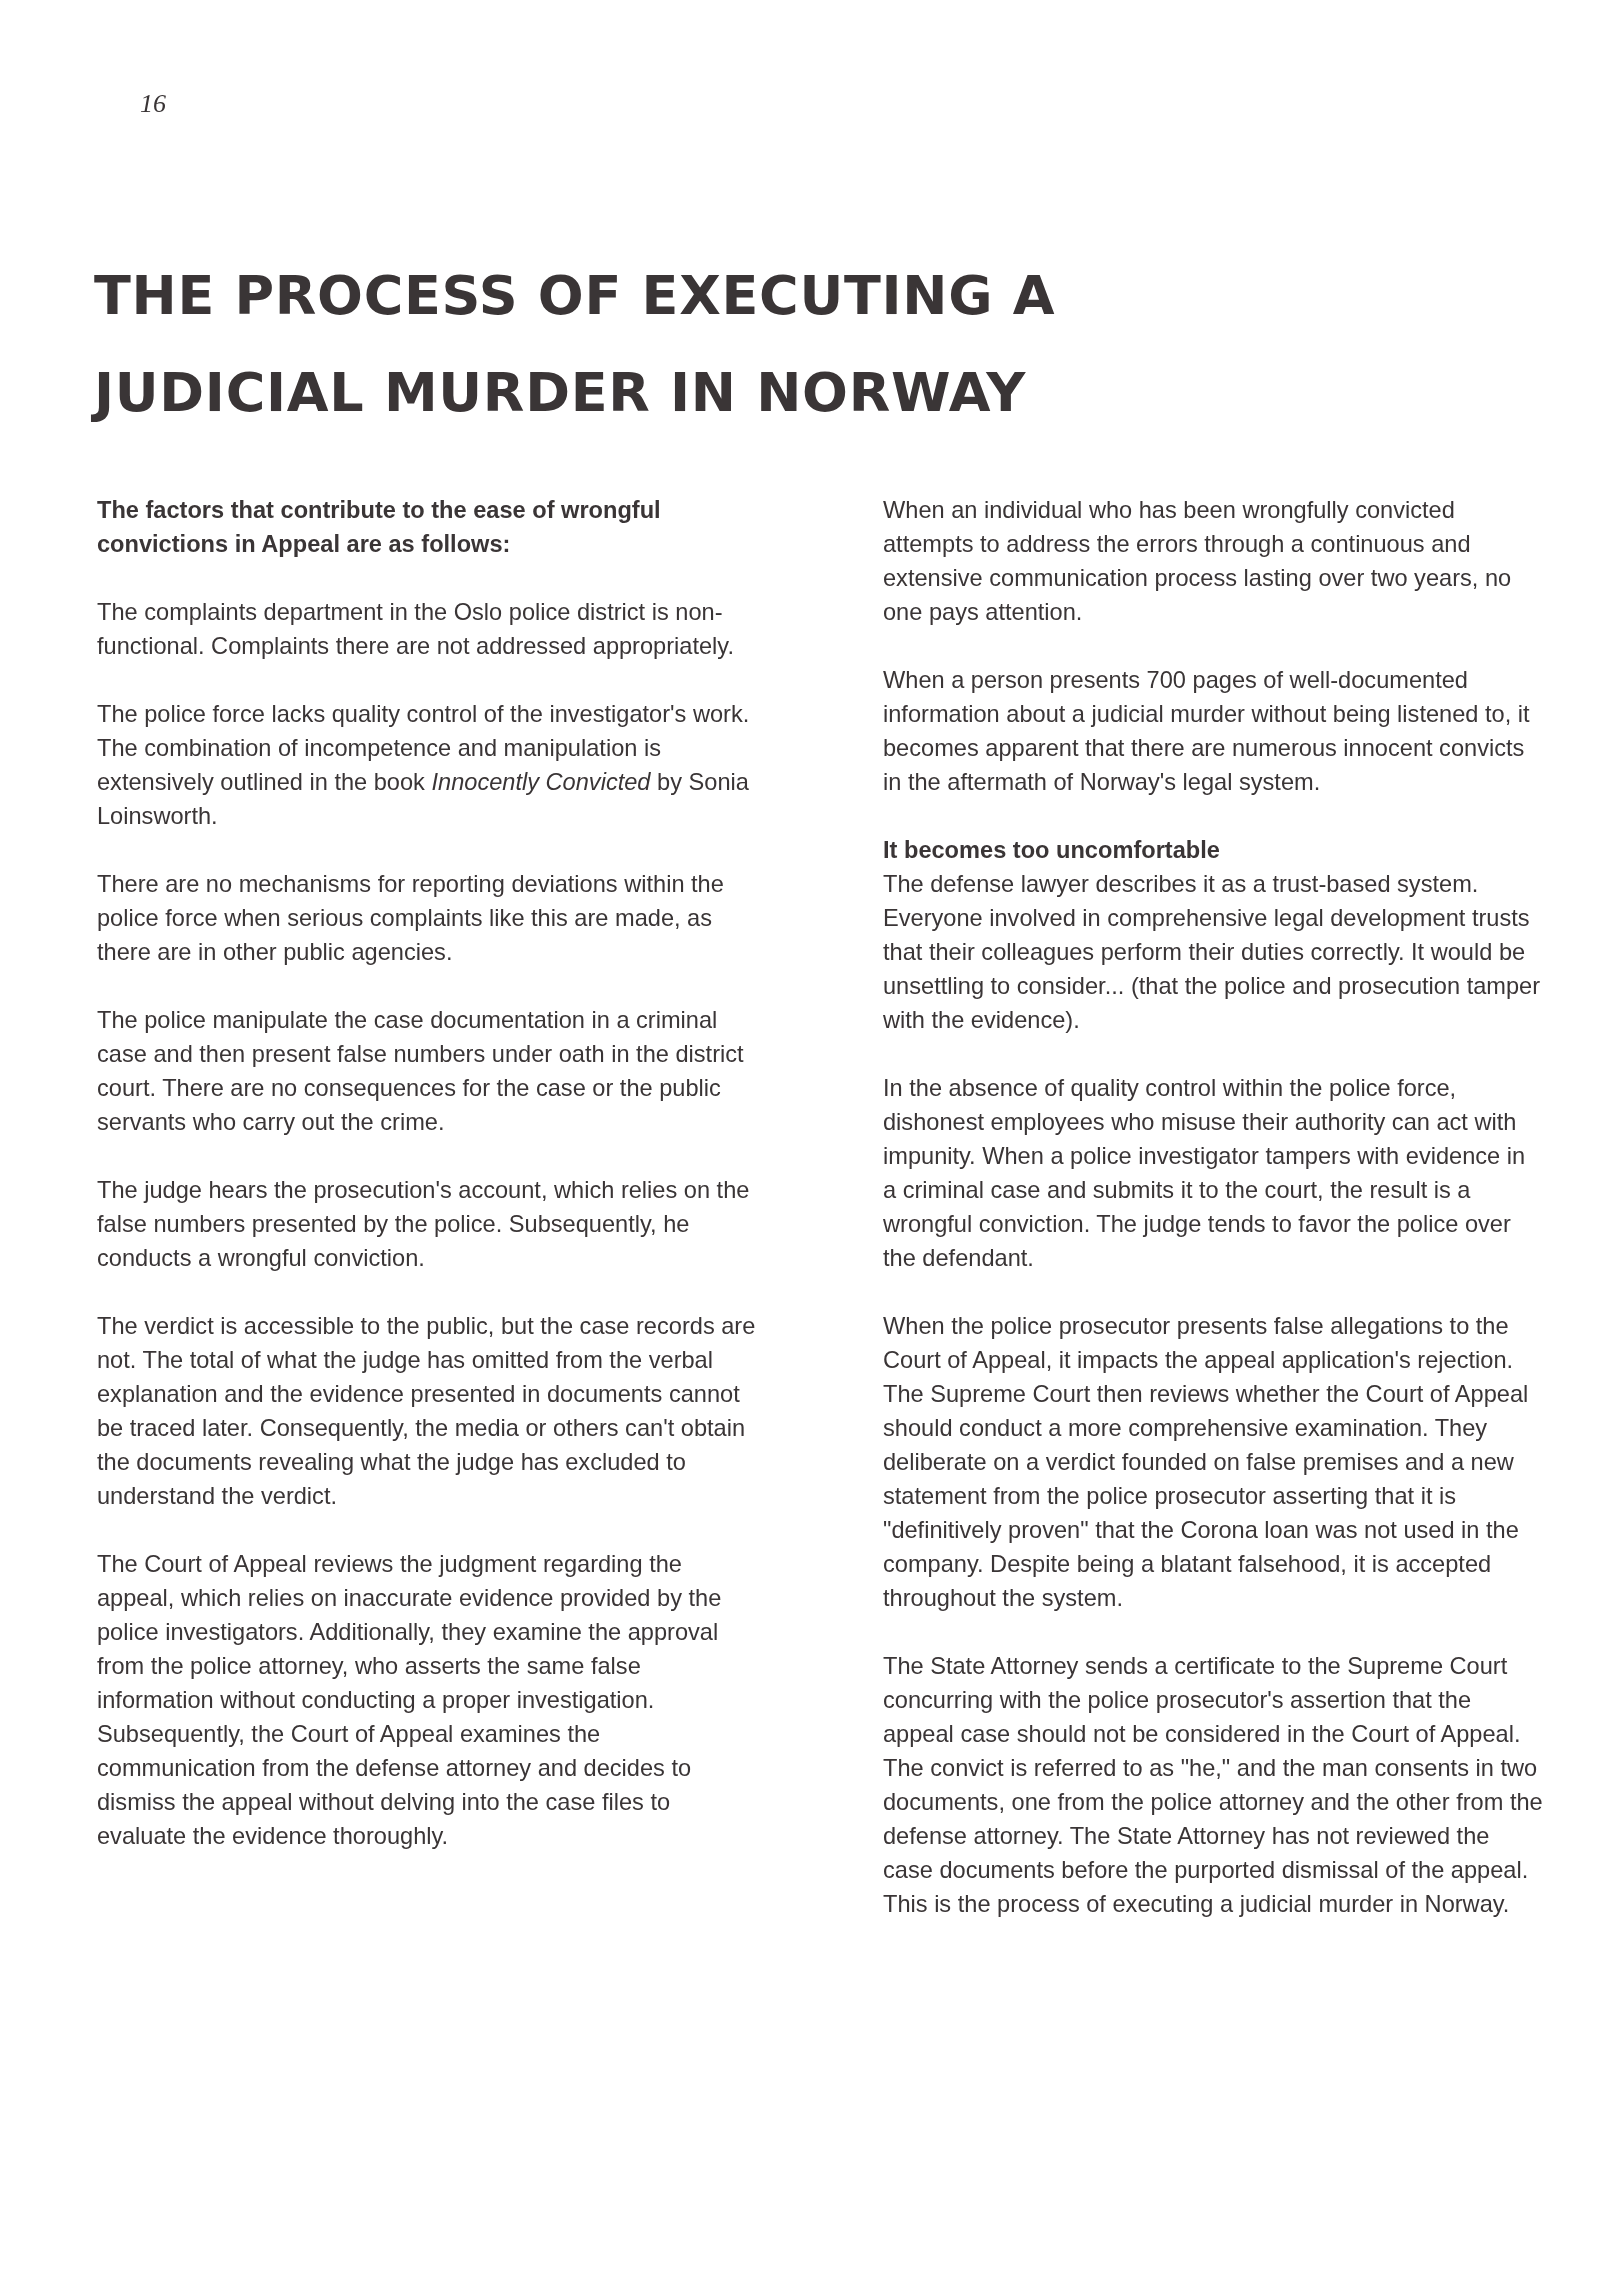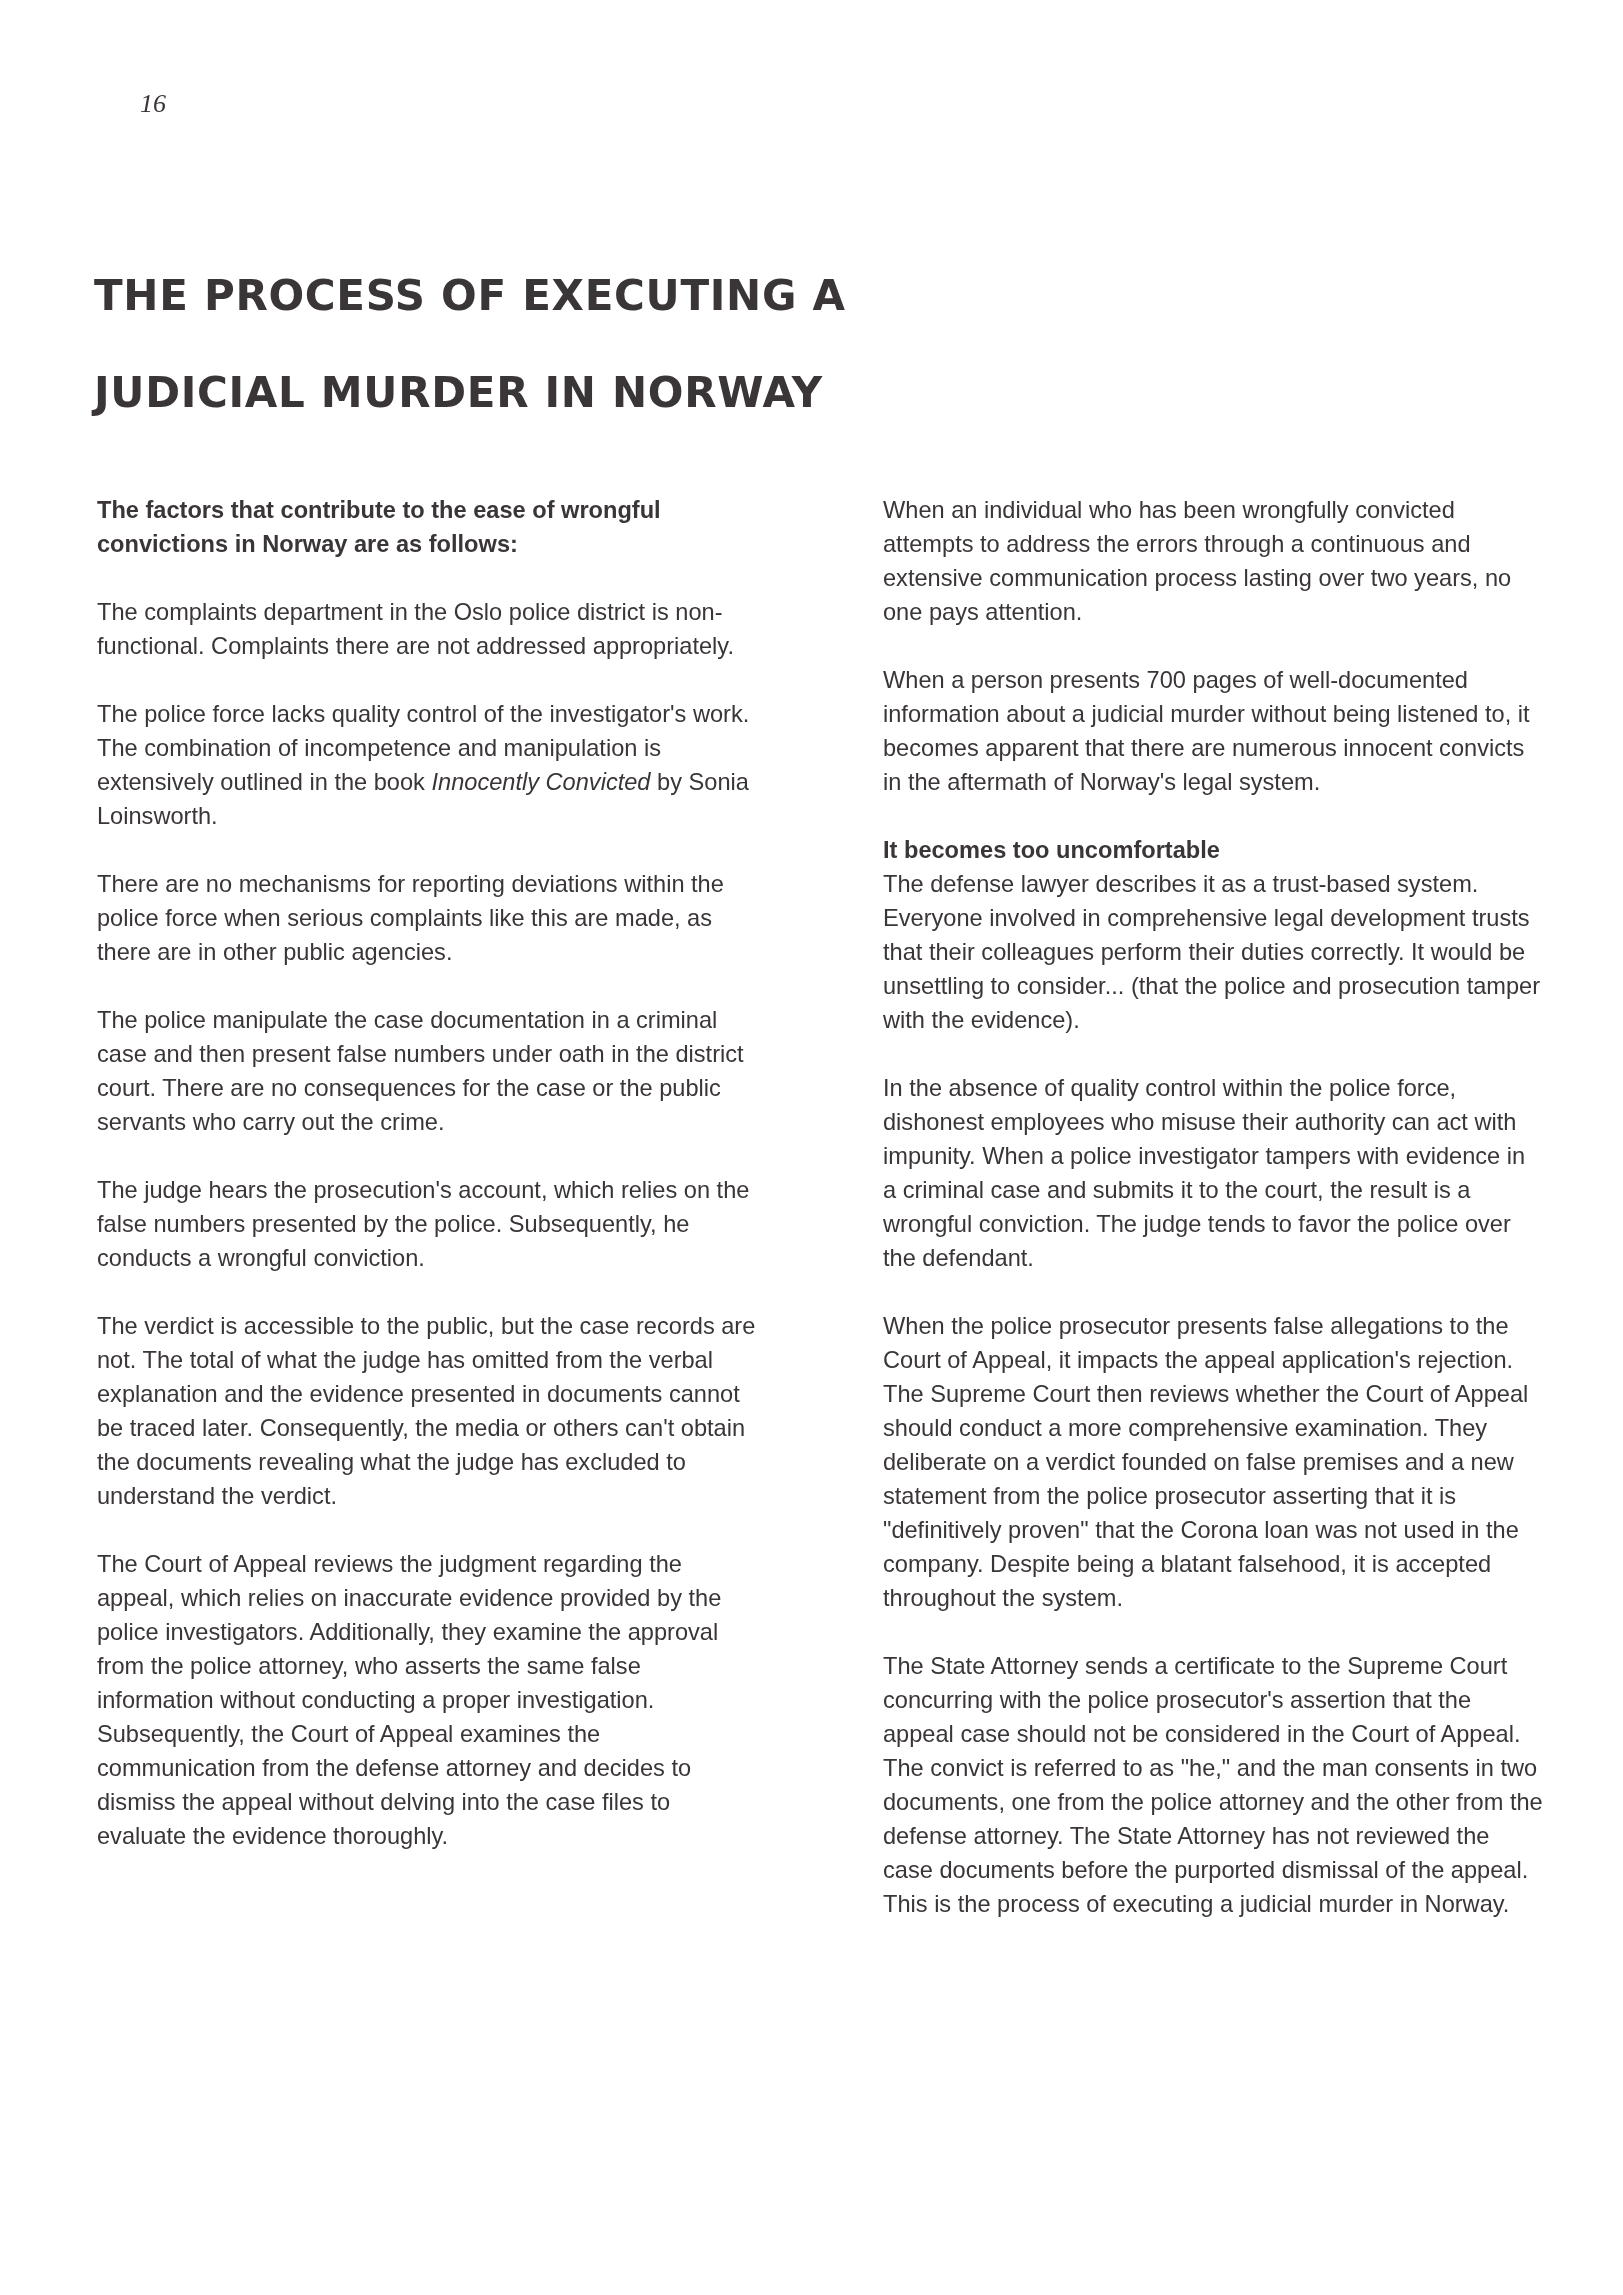--- a/index.html
+++ b/index.html
@@ -26,21 +26,21 @@
       margin-left: 44px;
     }
     .page-title {
       position: absolute;
       left: 94px;
       top: 247px;
       width: 1243px;
       margin: 0;
       font-family: "DejaVu Sans", "Liberation Sans", sans-serif;
       font-weight: bold;
-      font-size: 42px;
+      font-size: 54px;
       line-height: 97px;
       letter-spacing: 0.7px;
       color: #3a3536;
       text-transform: uppercase;
     }
     .page-title span { display: block; }
     .column {
       position: absolute;
       top: 493px;
       width: 661px;
@@ -67,21 +67,21 @@
 <body>
 
 <div class="page-number">16</div>
 
 <h1 class="page-title">
   <span>THE PROCESS OF EXECUTING A</span>
   <span>JUDICIAL MURDER IN NORWAY</span>
 </h1>
 
 <div class="column left">
-  <p class="para lead">The factors that contribute to the ease of wrongful convictions in Norway are as follows:</p>
+  <p class="para lead">The factors that contribute to the ease of wrongful convictions in Appeal are as follows:</p>
   <p class="para">The complaints department in the Oslo police district is non-functional. Complaints there are not addressed appropriately.</p>
   <p class="para"><span>The police force lacks quality control of the investigator's work. The combination of incompetence and manipulation is extensively outlined in the book</span> <span class="italic">Innocently Convicted</span><span> by Sonia Loinsworth.</span></p>
   <p class="para">There are no mechanisms for reporting deviations within the police force when serious complaints like this are made, as there are in other public agencies.</p>
   <p class="para">The police manipulate the case documentation in a criminal case and then present false numbers under oath in the district court. There are no consequences for the case or the public servants who carry out the crime.</p>
   <p class="para">The judge hears the prosecution's account, which relies on the false numbers presented by the police. Subsequently, he conducts a wrongful conviction.</p>
   <p class="para">The verdict is accessible to the public, but the case records are not. The total of what the judge has omitted from the verbal explanation and the evidence presented in documents cannot be traced later. Consequently, the media or others can't obtain the documents revealing what the judge has excluded to understand the verdict.</p>
   <p class="para">The Court of Appeal reviews the judgment regarding the appeal, which relies on inaccurate evidence provided by the police investigators. Additionally, they examine the approval from the police attorney, who asserts the same false information without conducting a proper investigation. Subsequently, the Court of Appeal examines the communication from the defense attorney and decides to dismiss the appeal without delving into the case files to evaluate the evidence thoroughly.</p>
 </div>
 
 <div class="column right">

